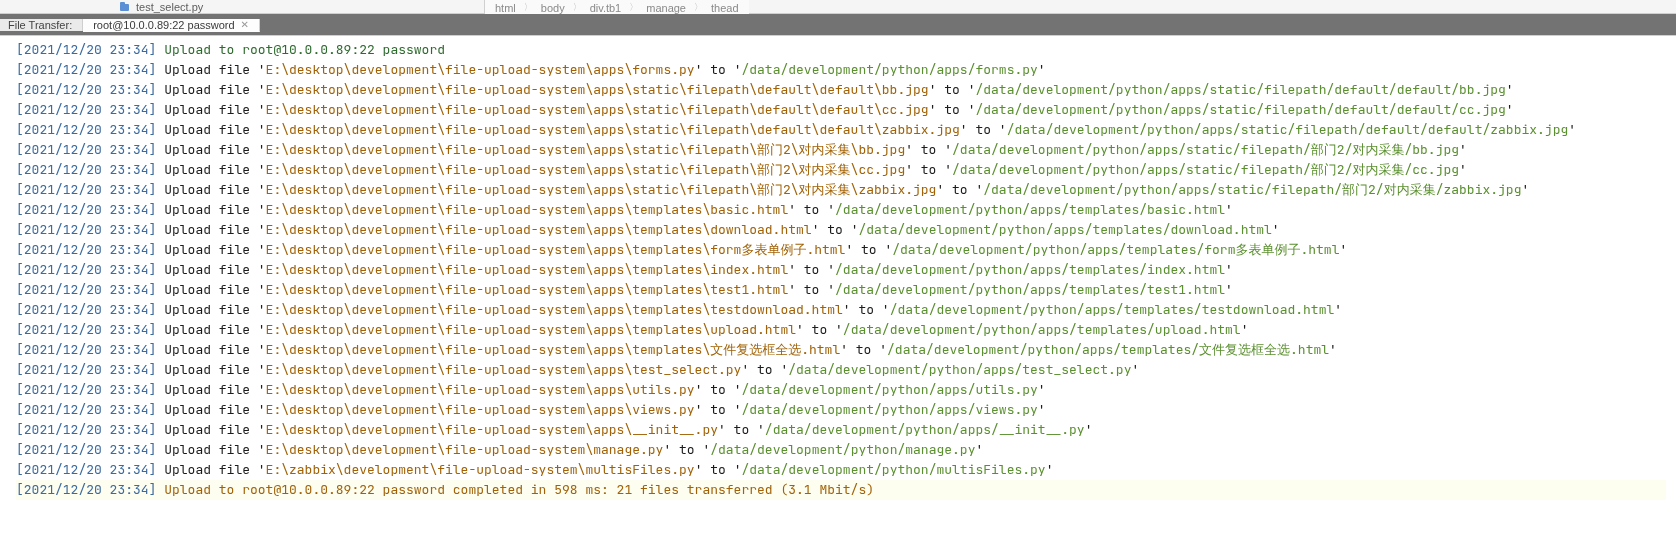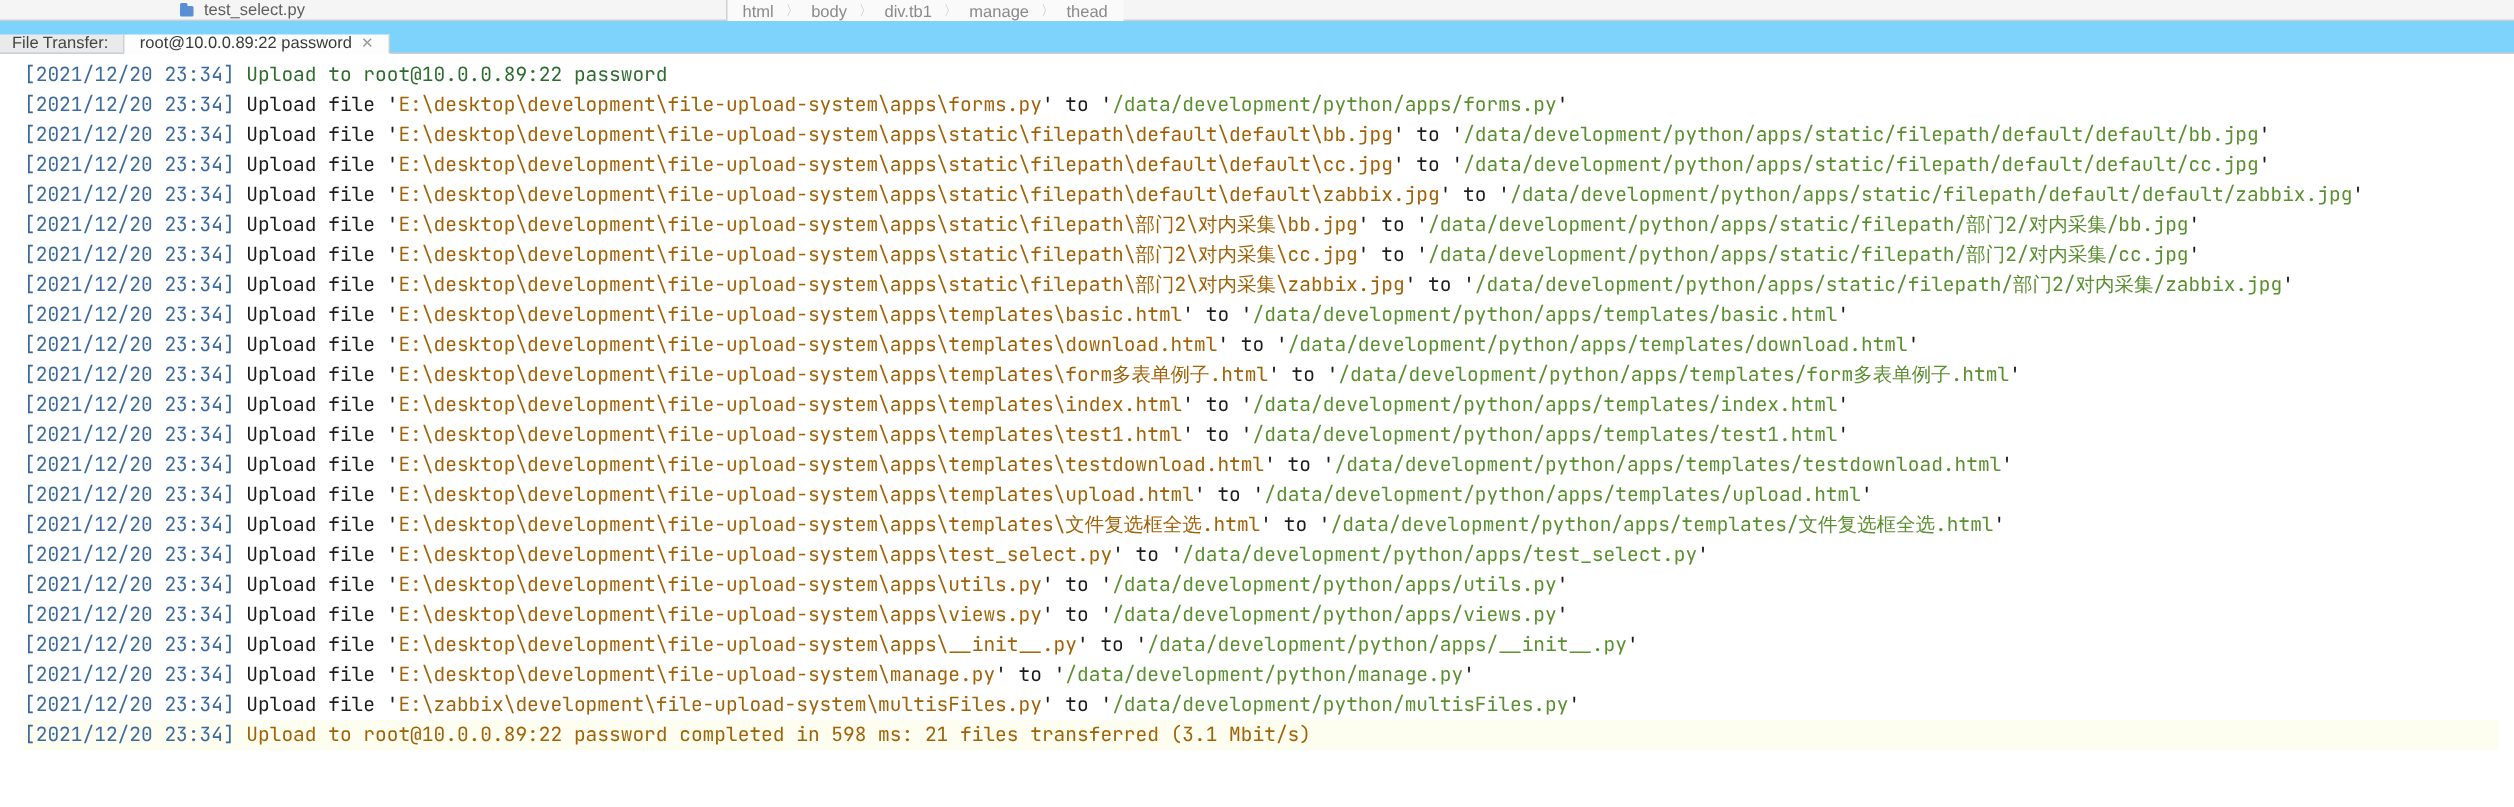--- a/index.html
+++ b/index.html
@@ -4,21 +4,21 @@
 <style>
   * { box-sizing: border-box; margin: 0; padding: 0; }
   html, body { width: 1676px; height: 538px; overflow: hidden; font-family: "Segoe UI", Tahoma, sans-serif; font-size: 12px; background: #f2f2f2; color: #333; }
   .top-strip { height: 14px; background: #f5f5f5; border-bottom: 1px solid #cfcfcf; display: flex; align-items: center; padding-left: 120px; position: relative; }
   .top-strip .file-icon { width: 12px; height: 10px; display: inline-flex; align-items: center; justify-content: center; margin-right: 4px; }
   .top-strip .fname { color: #5e5e5e; font-size: 11px; }
   .breadcrumb-bar { position: absolute; left: 484px; top: 0; height: 14px; display: flex; align-items: flex-end; font-size: 11px; color: #8a8a8a; gap: 6px; padding: 0 8px; background: #fafafa; border-left: 1px solid #d0d0d0; }
   .breadcrumb-bar .crumb { padding: 0 2px; }
   .breadcrumb-bar .sep { color: #bbb; font-size: 9px; }
 
-  .tab-bar { height: 22px; background: #7dd3fc; border-bottom: 1px solid #cfcfcf; display: flex; align-items: flex-end; }
+  .tab-bar { height: 22px; background: #737373; border-bottom: 1px solid #cfcfcf; display: flex; align-items: center; }
   .tab-bar .label { padding: 0 10px 0 8px; display: flex; align-items: center; color: #444; font-size: 11px; border-right: 1px solid #cfcfcf; background: #eaeaea; }
   .tab { display: flex; align-items: center; padding: 0 10px; gap: 6px; border-right: 1px solid #cfcfcf; background: #fdfdfd; color: #3a3a3a; font-size: 11px; position: relative; border-bottom: 1px solid #fdfdfd; margin-bottom: -1px; cursor: pointer; }
   .tab .close { color: #999; font-size: 10px; cursor: pointer; }
 
   .log-area { background: #fff; height: calc(538px - 14px - 22px); overflow: auto; padding: 4px 10px 4px 16px; }
   .log-line { font-family: "JetBrains Mono","Consolas","Courier New",monospace; font-size: 13px; line-height: 20px; white-space: pre; color: #1c1c1c; }
   .ts { color: #3b6aa0; }
   .ts.final { color: #3b6aa0; }
   .msg { color: #1c1c1c; }
   .msg.header { color: #2e6b2e; }

